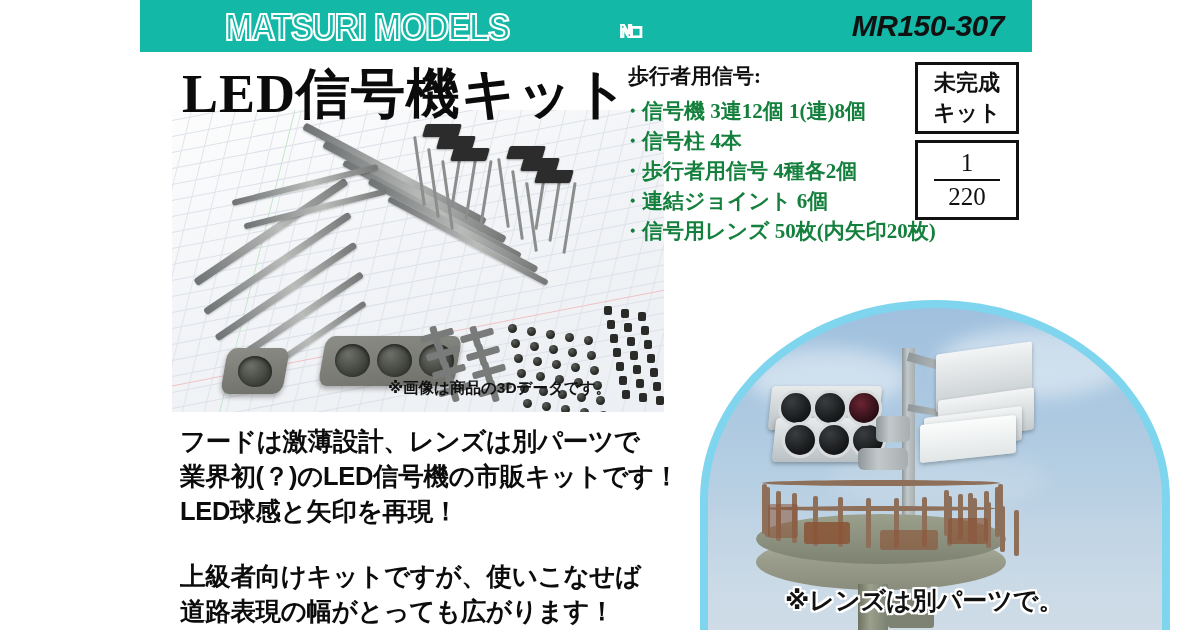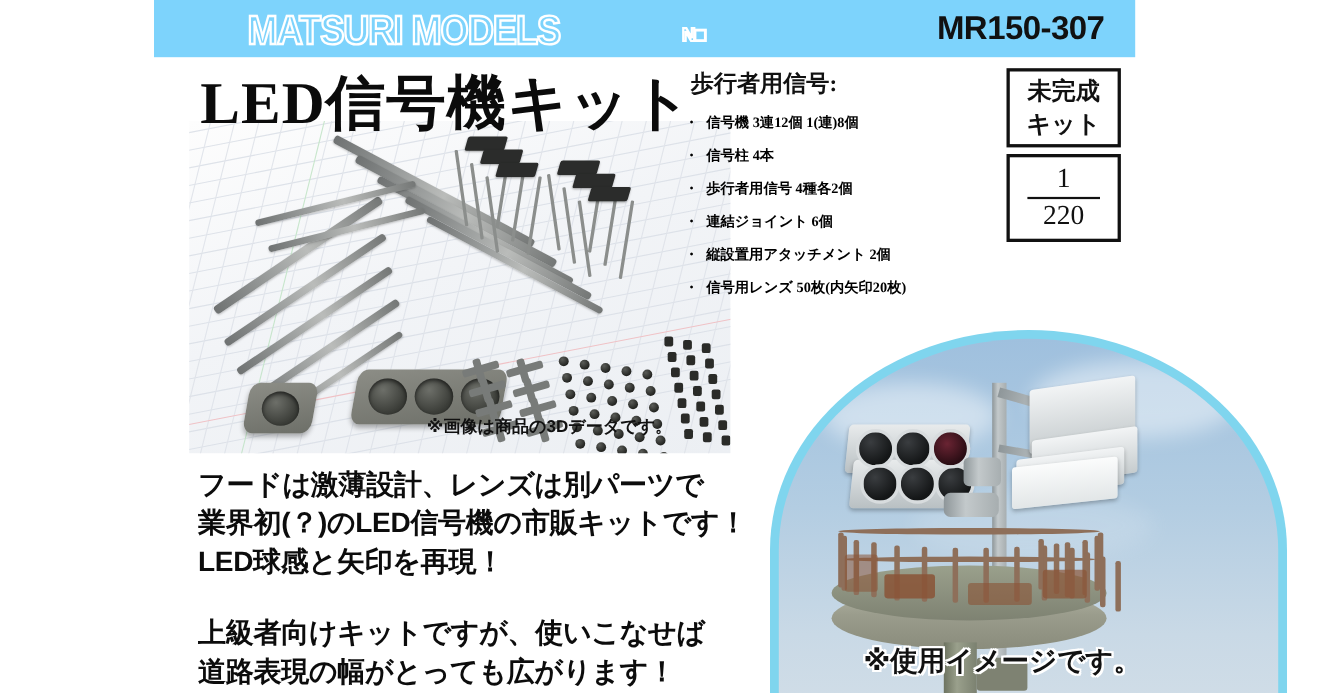--- a/index.html
+++ b/index.html
@@ -8,42 +8,42 @@
     background:#ffffff;
     font-family:"Liberation Sans","DejaVu Sans",sans-serif;
     overflow:hidden;
     position:relative;
   }
   .page{position:relative;width:1200px;height:630px;background:#fff;overflow:hidden;}
 
   
   .banner{
     position:absolute;left:140px;top:0;width:892px;height:52px;
-    background:#7dd3fc;
+    background:#14b8a6;
   }
   .brand-logo{
     position:absolute;left:85px;top:6px;
     font-family:"Liberation Sans","DejaVu Sans",sans-serif;
     font-size:33px;font-weight:700;letter-spacing:-1px;
     color:transparent;
     -webkit-text-stroke:2px #ffffff;
     white-space:nowrap;
     transform:scaleY(1.12);
     transform-origin:left top;
   }
   .brand-sub{
     position:absolute;left:480px;top:22px;
     font-size:17px;font-weight:700;letter-spacing:-1px;
     color:transparent;-webkit-text-stroke:2px #ffffff;
     white-space:nowrap;
   }
   .product-code{
     position:absolute;right:28px;top:9px;
     font-size:30px;font-weight:700;color:#111;
-    letter-spacing:-0.5px;white-space:nowrap;
+    letter-spacing:-0.5px;white-space:nowrap;font-style:italic;
   }
 
   
   .main-title{
     position:absolute;left:182px;top:58px;
     font-family:"Liberation Serif","DejaVu Serif",serif;
     font-weight:700;font-size:54px;color:#0b0b0b;
     letter-spacing:1px;white-space:nowrap;
     z-index:6;
   }
@@ -109,21 +109,21 @@
     position:absolute;left:628px;top:62px;z-index:8;
   }
   .contents-title{
     font-family:"Liberation Serif","DejaVu Serif",serif;
     font-size:21px;font-weight:700;color:#111;margin:0 0 6px 0;
     white-space:nowrap;
   }
   .contents-list{list-style:none;margin:0;padding:0;}
   .contents-list li{
     font-family:"Liberation Serif","DejaVu Serif",serif;
-    font-size:13px;font-weight:700;color:#000000;
+    font-size:21px;font-weight:700;color:#15803d;
     line-height:30px;white-space:nowrap;padding-left:14px;position:relative;
   }
   .contents-list li::before{
     content:"・";position:absolute;left:-6px;top:0;
   }
 
   
   .badge-box{
     position:absolute;border:3px solid #111;background:#fff;
     display:flex;align-items:center;justify-content:center;
@@ -394,21 +394,20 @@
   </div>
   <div class="render-note">※画像は商品の3Dデータです。</div>
 
   <div class="contents">
     <div class="contents-title">歩行者用信号:</div>
     <ul class="contents-list">
       <li>信号機 3連12個  1(連)8個</li>
       <li>信号柱 4本</li>
       <li>歩行者用信号 4種各2個</li>
       <li>連結ジョイント 6個</li>
-      <li>縦設置用アタッチメント 2個</li>
       <li>信号用レンズ 50枚(内矢印20枚)</li>
     </ul>
   </div>
 
   <div class="badge-box box-unfinished">
     <div class="txt">
       <span>未完成</span><br>
       <span>キット</span>
     </div>
   </div>
@@ -476,15 +475,15 @@
         <div class="rail" style="left:292px;top:198px;width:5px;height:46px;"></div>
         <div class="rail" style="left:306px;top:202px;width:5px;height:46px;"></div>
         <div class="rust" style="left:96px;top:214px;width:46px;height:22px;"></div>
         <div class="rust" style="left:172px;top:222px;width:58px;height:20px;opacity:.6;"></div>
         <div class="rust" style="left:240px;top:210px;width:40px;height:26px;opacity:.7;"></div>
         <div class="rust" style="left:60px;top:196px;width:30px;height:34px;opacity:.55;"></div>
         <div class="mast" style="left:150px;top:276px;width:30px;height:110px;background:linear-gradient(90deg,#6d7360,#9aa08c 40%,#7b8170);"></div>
         <div class="mast" style="left:180px;top:290px;width:46px;height:30px;background:#7e8272;border-radius:3px;"></div>
       </div>
   </div>
-  <div class="photo-caption">※使用イメージです。</div>
+  <div class="photo-caption">※レンズは別パーツで。</div>
 
 </div>
 
 </body></html>

